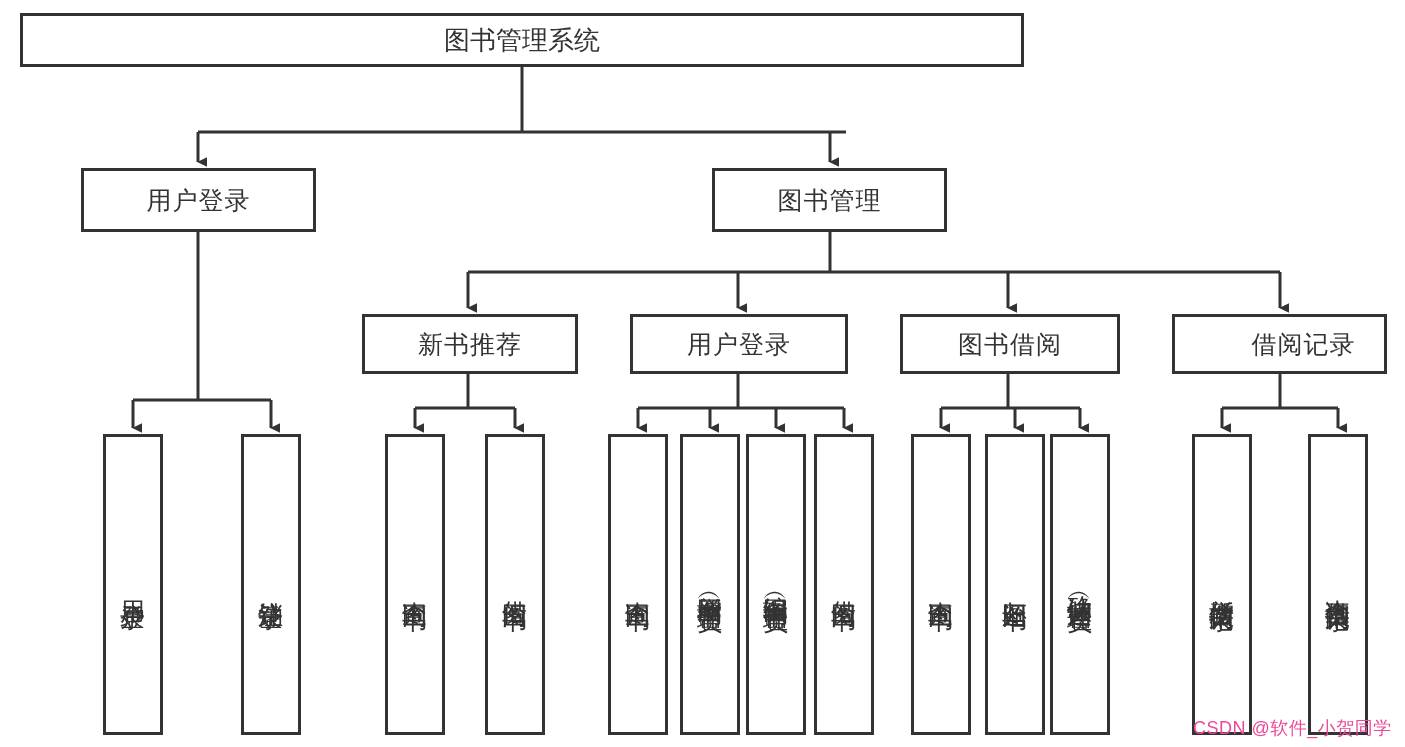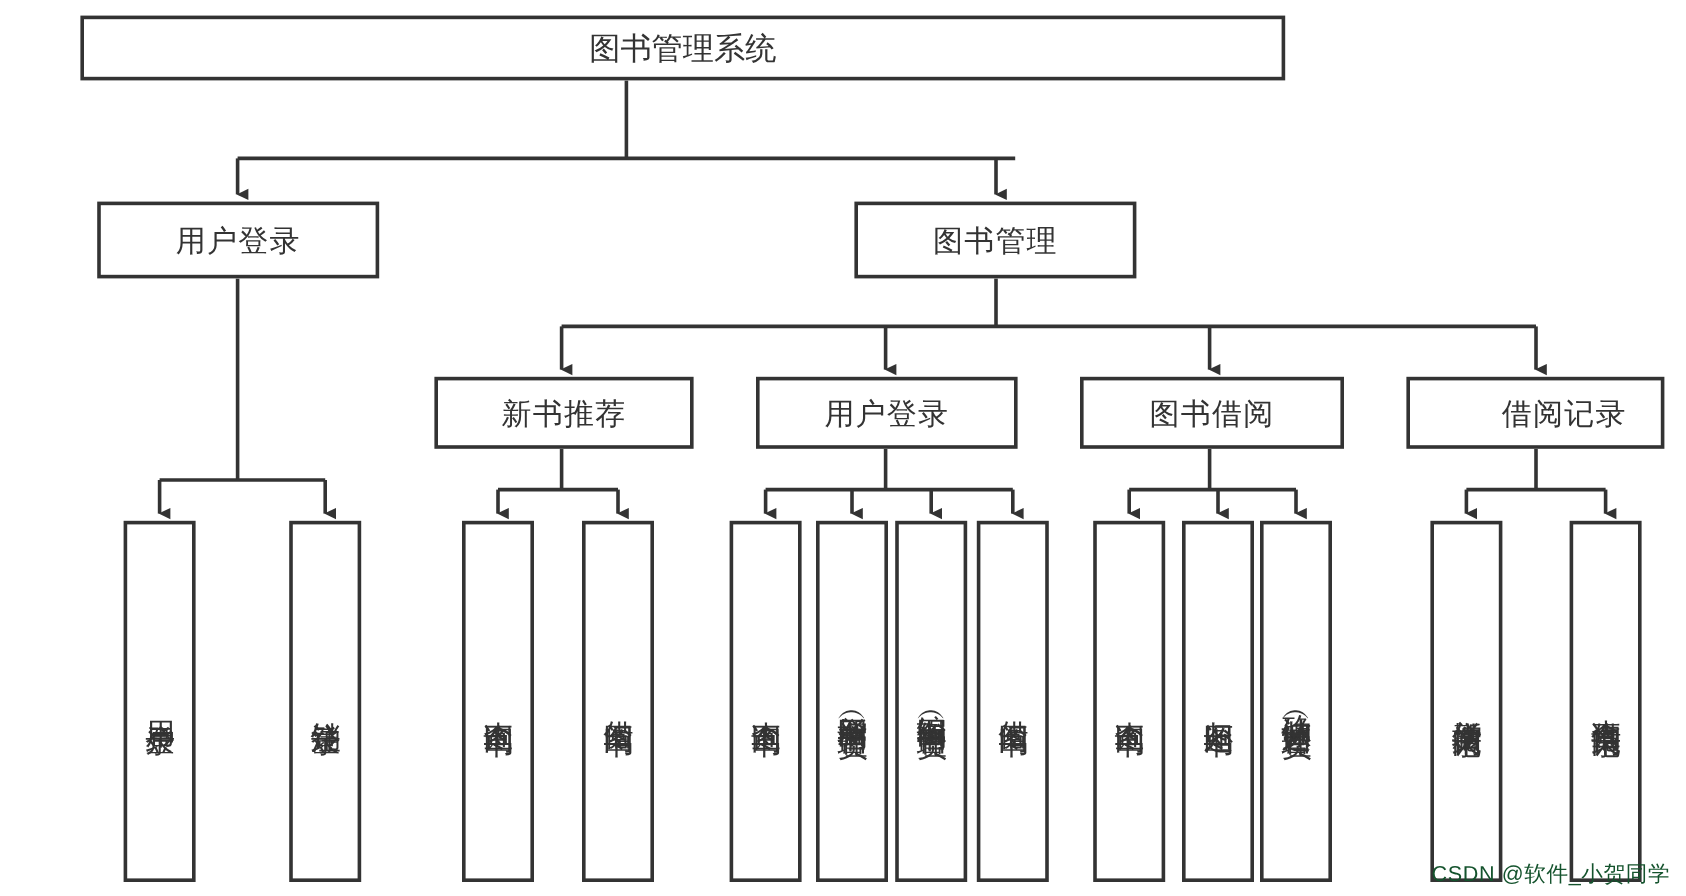--- a/index.html
+++ b/index.html
@@ -57,21 +57,21 @@
     text-orientation: upright;
     font-size: 25px;
     line-height: 1.12;
     letter-spacing: 2px;
     white-space: nowrap;
     color: #333333;
   }
   .watermark {
     position: absolute;
     font-size: 18px;
-    color: #14532d;
+    color: #ec4899;
     white-space: nowrap;
     letter-spacing: 0.5px;
   }
 </style>
 </head>
 <body>
 
 <div id="canvas">
 
   <svg class="connectors" viewBox="0 0 1405 747" xmlns="http://www.w3.org/2000/svg">
@@ -117,21 +117,21 @@
       <path d="M1015,408 L1015,428" marker-end="url(#arrow)"></path>
       <path d="M1080,408 L1080,428" marker-end="url(#arrow)"></path>
 
       <path d="M1280,374 L1280,408"></path>
       <path d="M1222,408 L1338,408"></path>
       <path d="M1222,408 L1222,428" marker-end="url(#arrow)"></path>
       <path d="M1338,408 L1338,428" marker-end="url(#arrow)"></path>
     </g>
   </svg>
 
-  <div class="node root" style="left:20px; top:13px; width:1004px; height:54px;margin-left:47px;">
+  <div class="node root" style="left:20px; top:13px; width:1004px; height:54px;">
     <span>图书管理系统</span>
   </div>
 
   <div class="node horiz" style="left:81px; top:168px; width:235px; height:64px;">
     <span>用户登录</span>
   </div>
   <div class="node horiz" style="left:362px; top:314px; width:216px; height:60px;">
     <span>新书推荐</span>
   </div>
 

